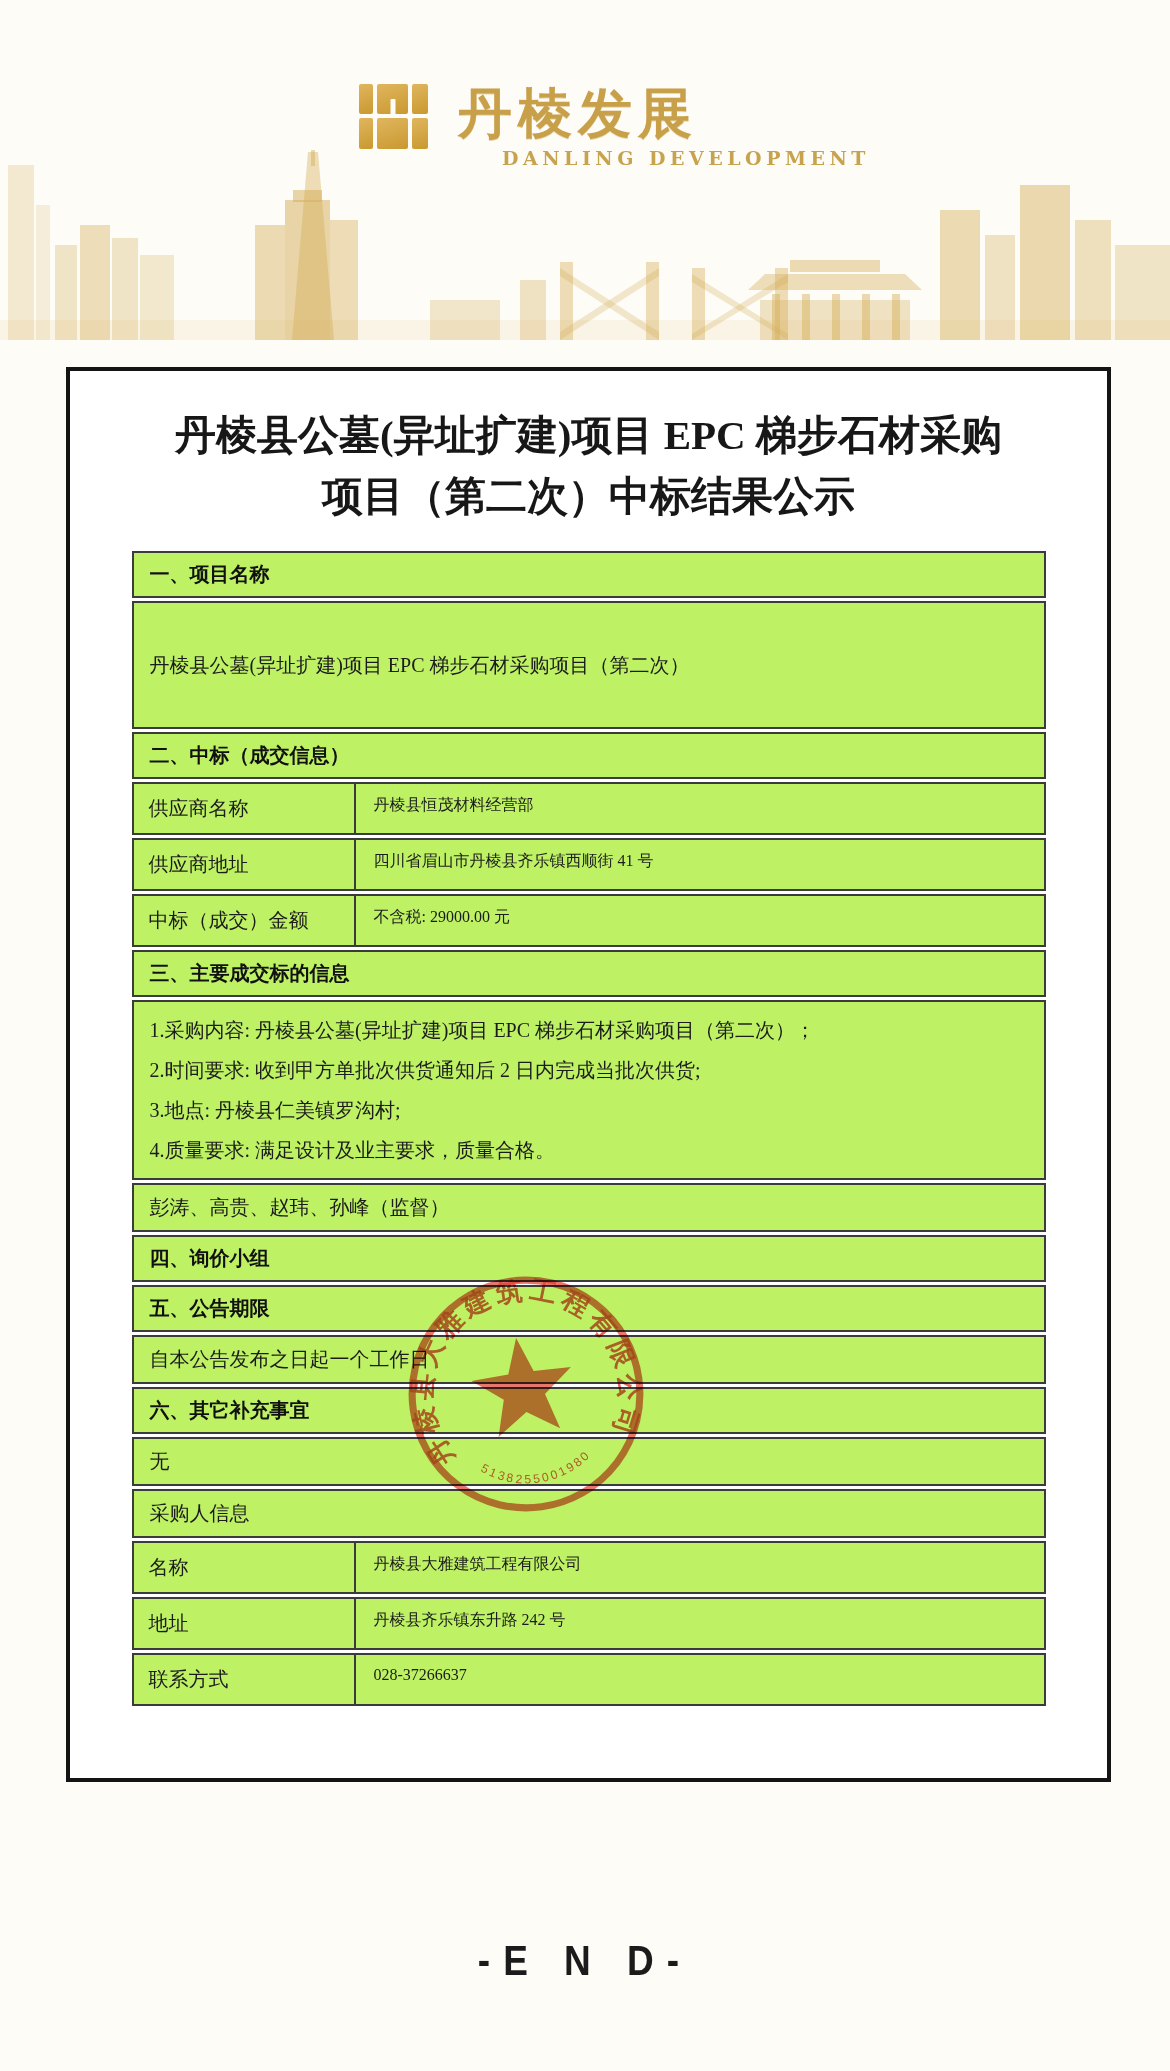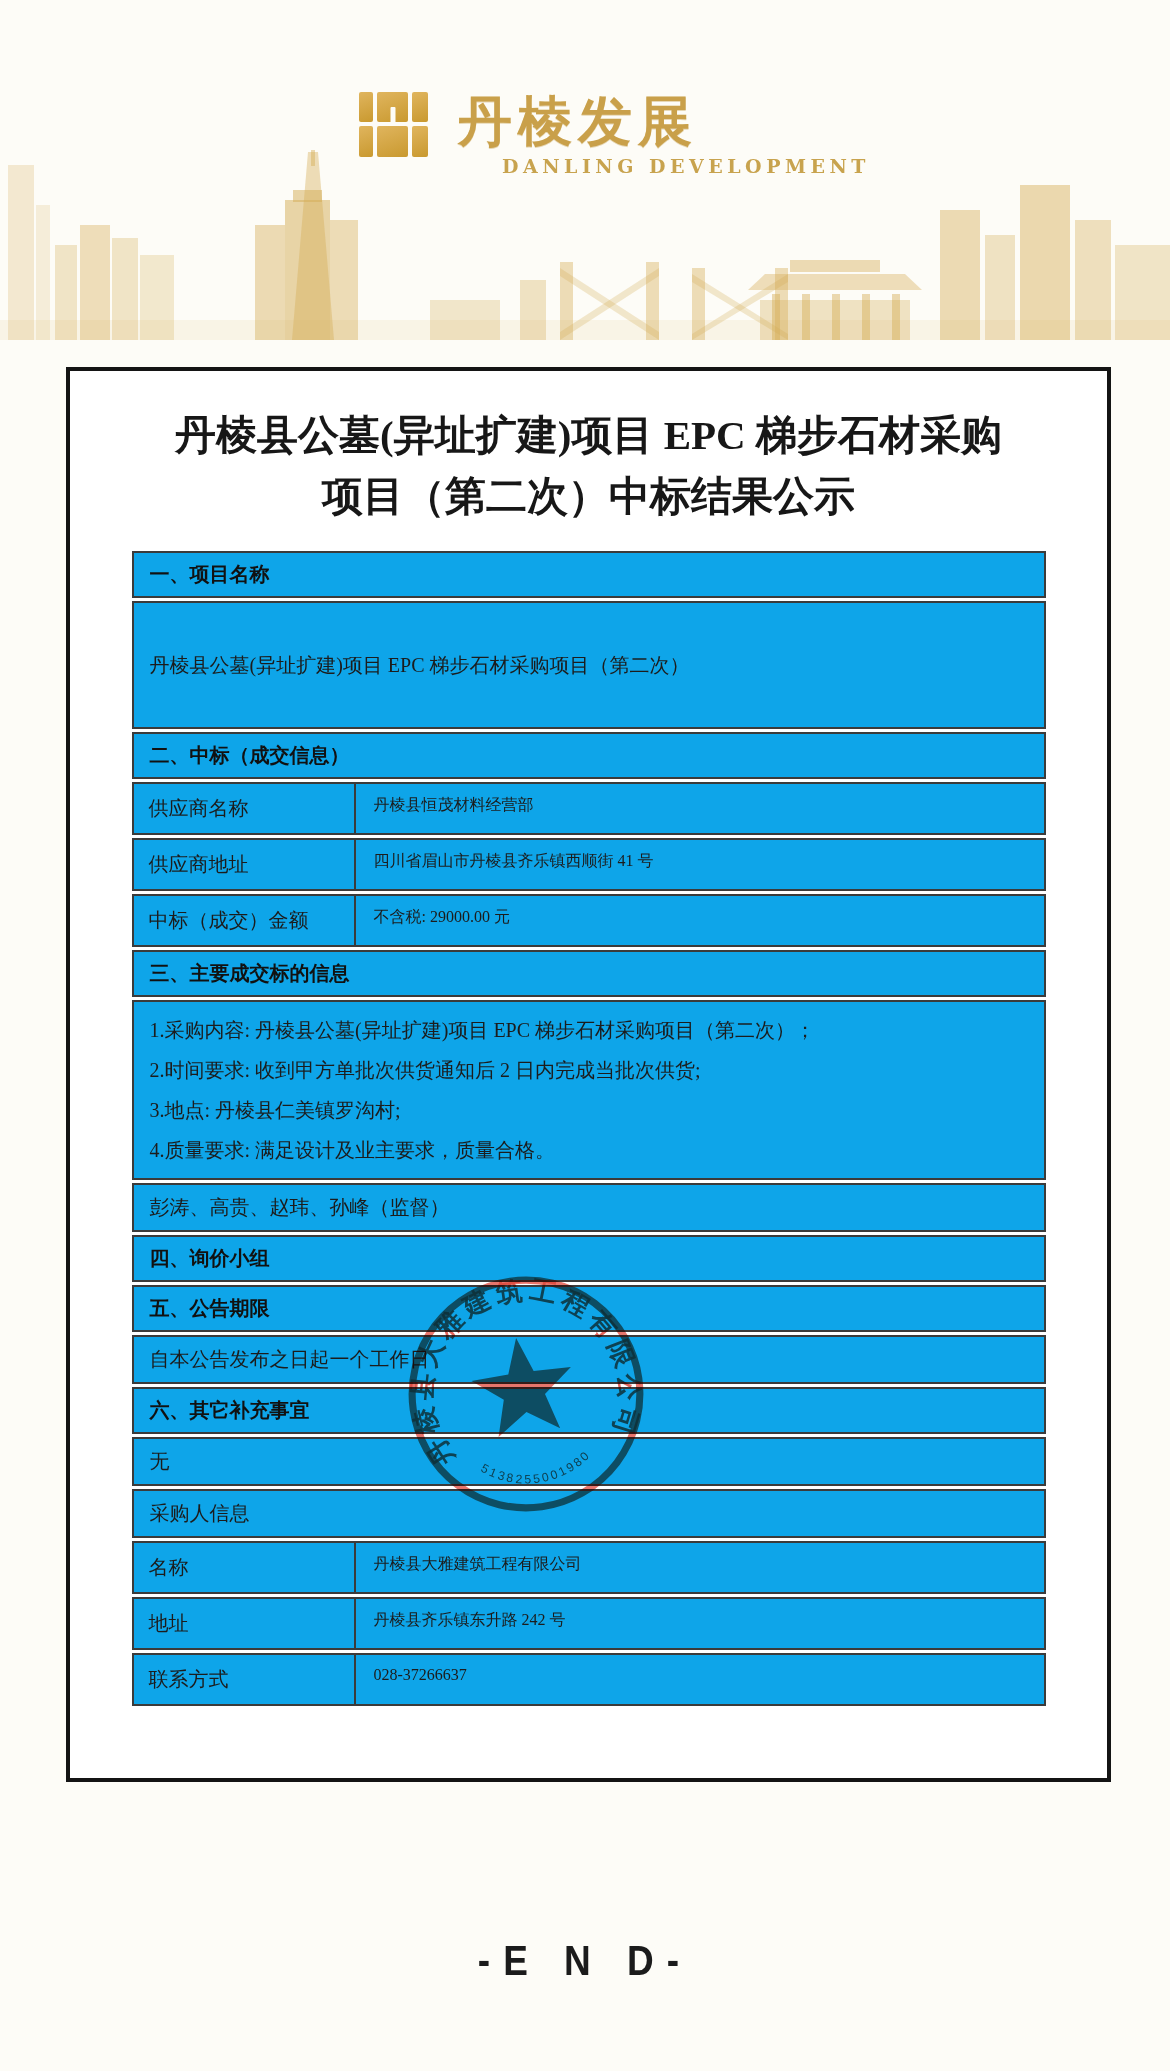--- a/index.html
+++ b/index.html
@@ -3,21 +3,21 @@
 <meta charset="utf-8">
 <style>
   html,body{margin:0;padding:0;}
   body{
     width:1170px;height:2071px;position:relative;
     background:#fdfcf7;
     font-family:"Liberation Serif","DejaVu Serif",serif;
     color:#1c1c1c;overflow:hidden;
   }
   
-  .brand{position:absolute;top:8px;left:0;width:1086px;height:200px;}
+  .brand{position:absolute;top:0;left:0;width:1086px;height:200px;}
   .logo-mark{
     position:absolute;left:359px;top:84px;width:67px;height:67px;
     display:grid;grid-template-columns:14px 31px 16px;grid-template-rows:30px 31px;
     gap:4px;
   }
   .logo-mark .cell{background:linear-gradient(160deg,#e0b55e,#c9992f);border-radius:2px;position:relative;}
   .logo-mark .cell.notch::after{
     content:"";position:absolute;left:50%;bottom:0;transform:translateX(-50%);
     width:5px;height:15px;background:#fdfcf7;border-radius:1px 1px 0 0;
   }
@@ -35,21 +35,21 @@
   .skyline{position:absolute;left:0;top:150px;width:1170px;height:190px;}
   
   .doc-frame{
     position:absolute;left:66px;top:367px;width:1045px;height:1415px;
     border:4px solid #141414;background:#ffffff;box-sizing:border-box;
   }
   .doc-title{margin:34px 30px 0 30px;text-align:center;font-weight:700;
     font-size:41px;line-height:61px;color:#171717;}
   
   .tbl{width:914px;margin:24px auto 0 auto;}
-  .row{border:2px solid #3b3b3b;background:#0ea5e9;margin-bottom:3px;box-sizing:border-box;}
+  .row{border:2px solid #3b3b3b;background:#bef264;margin-bottom:3px;box-sizing:border-box;}
   .row.section{
     font-family:"Liberation Sans","DejaVu Sans",sans-serif;
     font-weight:700;font-size:20px;padding:8px 16px;color:#111;
   }
   .row.content{font-size:20px;padding:9px 16px;}
   .row.content-tall{font-size:20px;padding:9px 16px;min-height:128px;display:flex;align-items:center;}
   .row.content-lines{font-size:20px;padding:8px 16px;line-height:40px;}
   .row.kv{display:flex;}
   .row.kv .k{width:222px;box-sizing:border-box;border-right:2px solid #3b3b3b;
     padding:11px 15px;font-size:20px;flex:none;}

